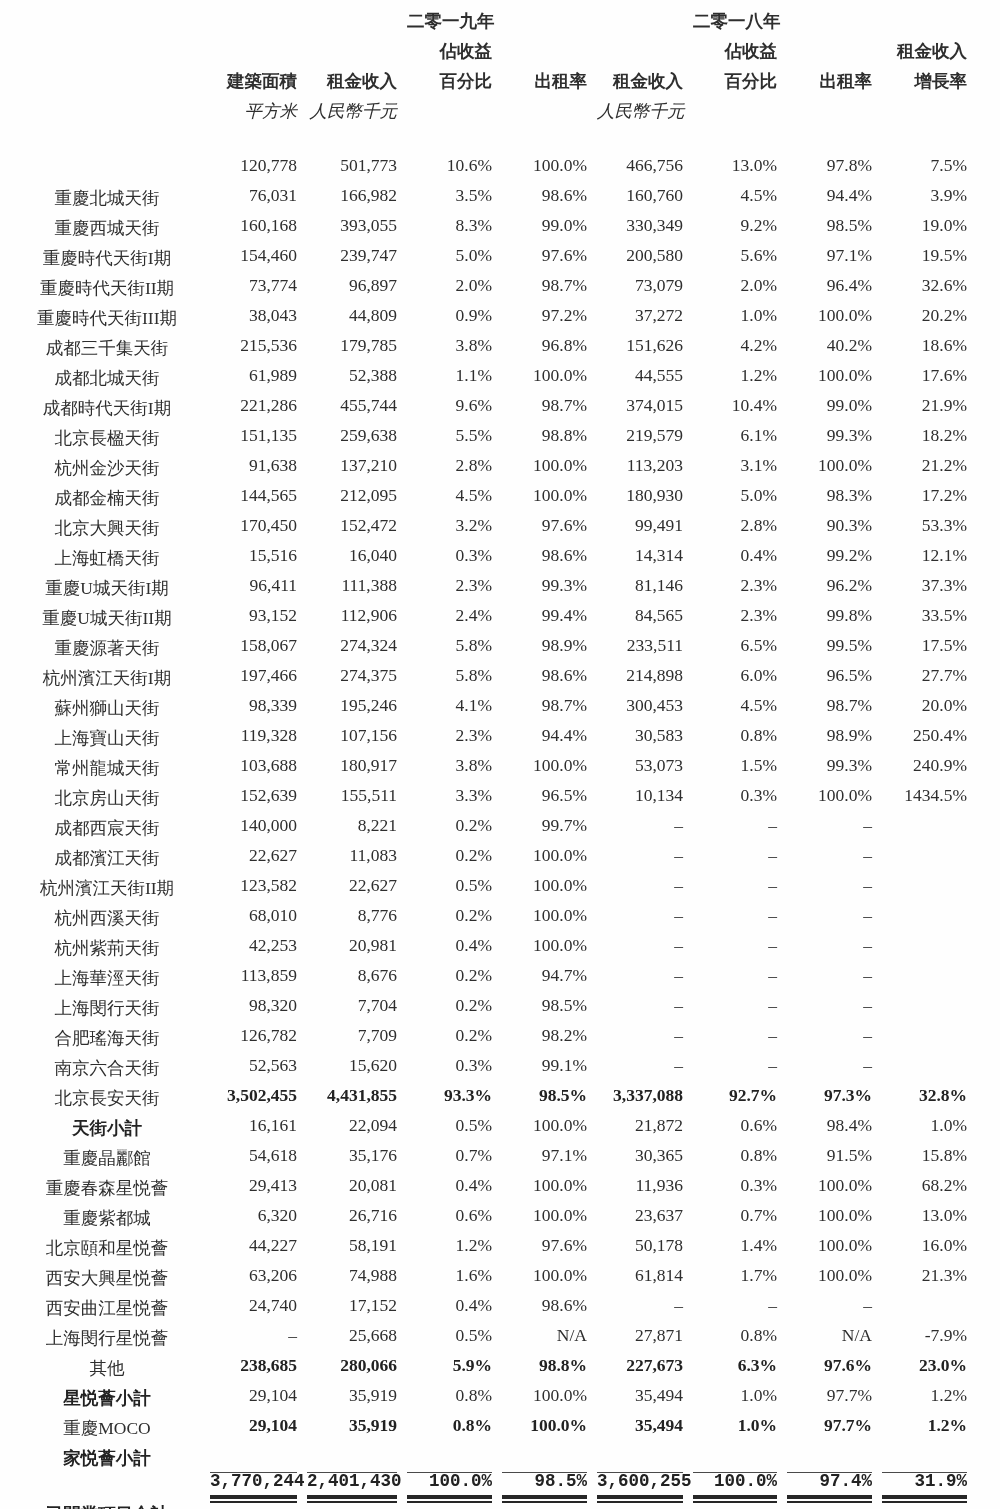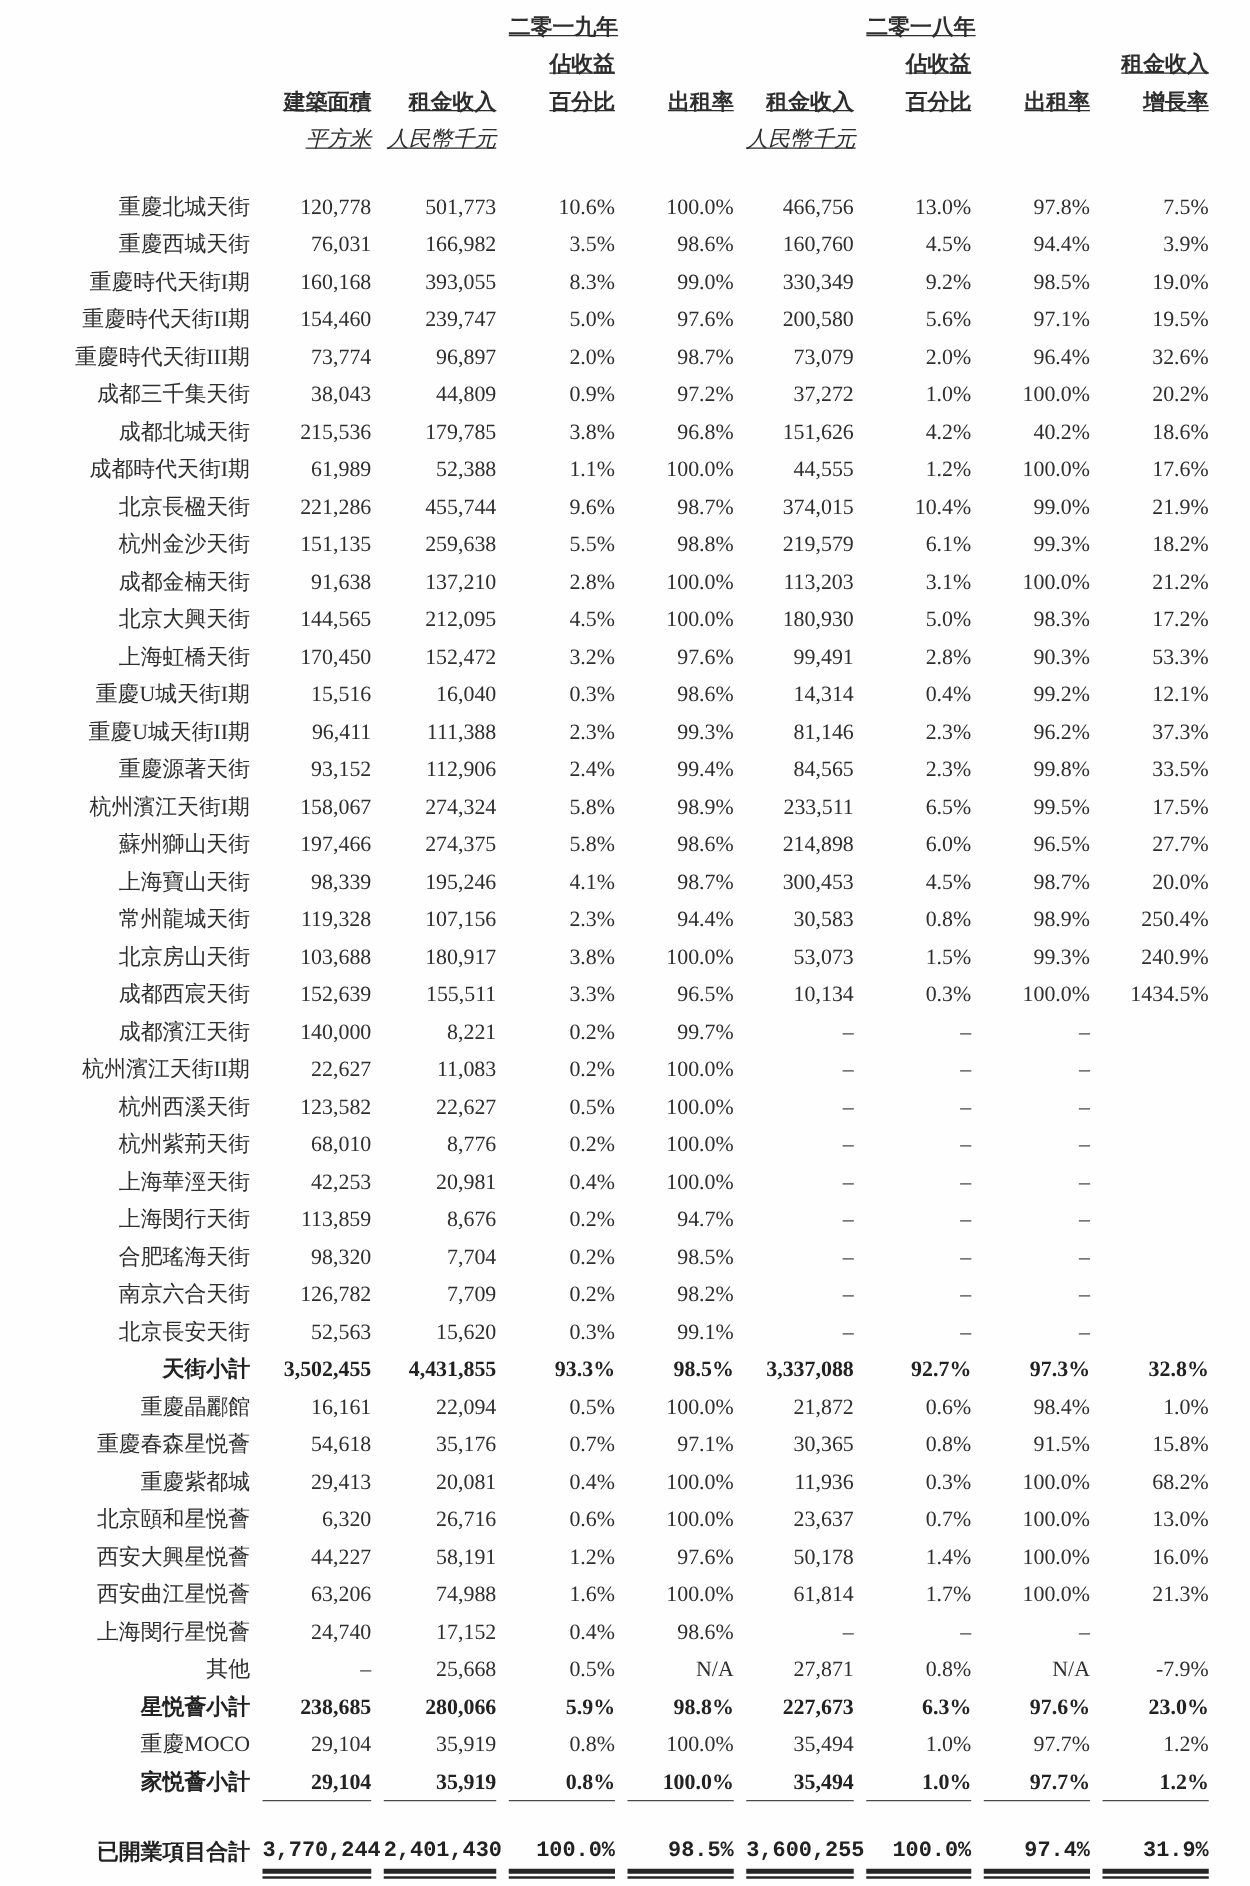--- a/index.html
+++ b/index.html
@@ -14,23 +14,23 @@
   }
   .inner{padding:6px 0 0 14px;}
   .grid{
     display:grid;
     grid-template-columns:186px 97px 100px 95px 95px 96px 94px 95px 95px;
     height:30px;
     line-height:30px;
     font-size:17.5px;
   }
   .cell{white-space:nowrap;}
-  .cell.name{text-align:right;}
+  .cell.name{text-align:center;margin-top:33px;}
   .cell.num{text-align:right;margin-left:10px;}
-  .hdr .cell{font-weight:700;text-decoration:underline;}
+  .hdr .cell{font-weight:700;}
   .hdr .cell.unit{font-weight:400;font-style:italic;text-align:right;}
   .body{margin-top:24px;}
   .row.subtotal .cell,
   .row.subtotal-underline .cell,
   .row.total .cell{font-weight:700;color:#222;}
   .row.subtotal-underline .cell.num{
     border-bottom:1.5px solid #4a4a4a;
   }
   .row.total{margin-top:26px;height:34px;line-height:30px;}
   .row.total .cell.num{

